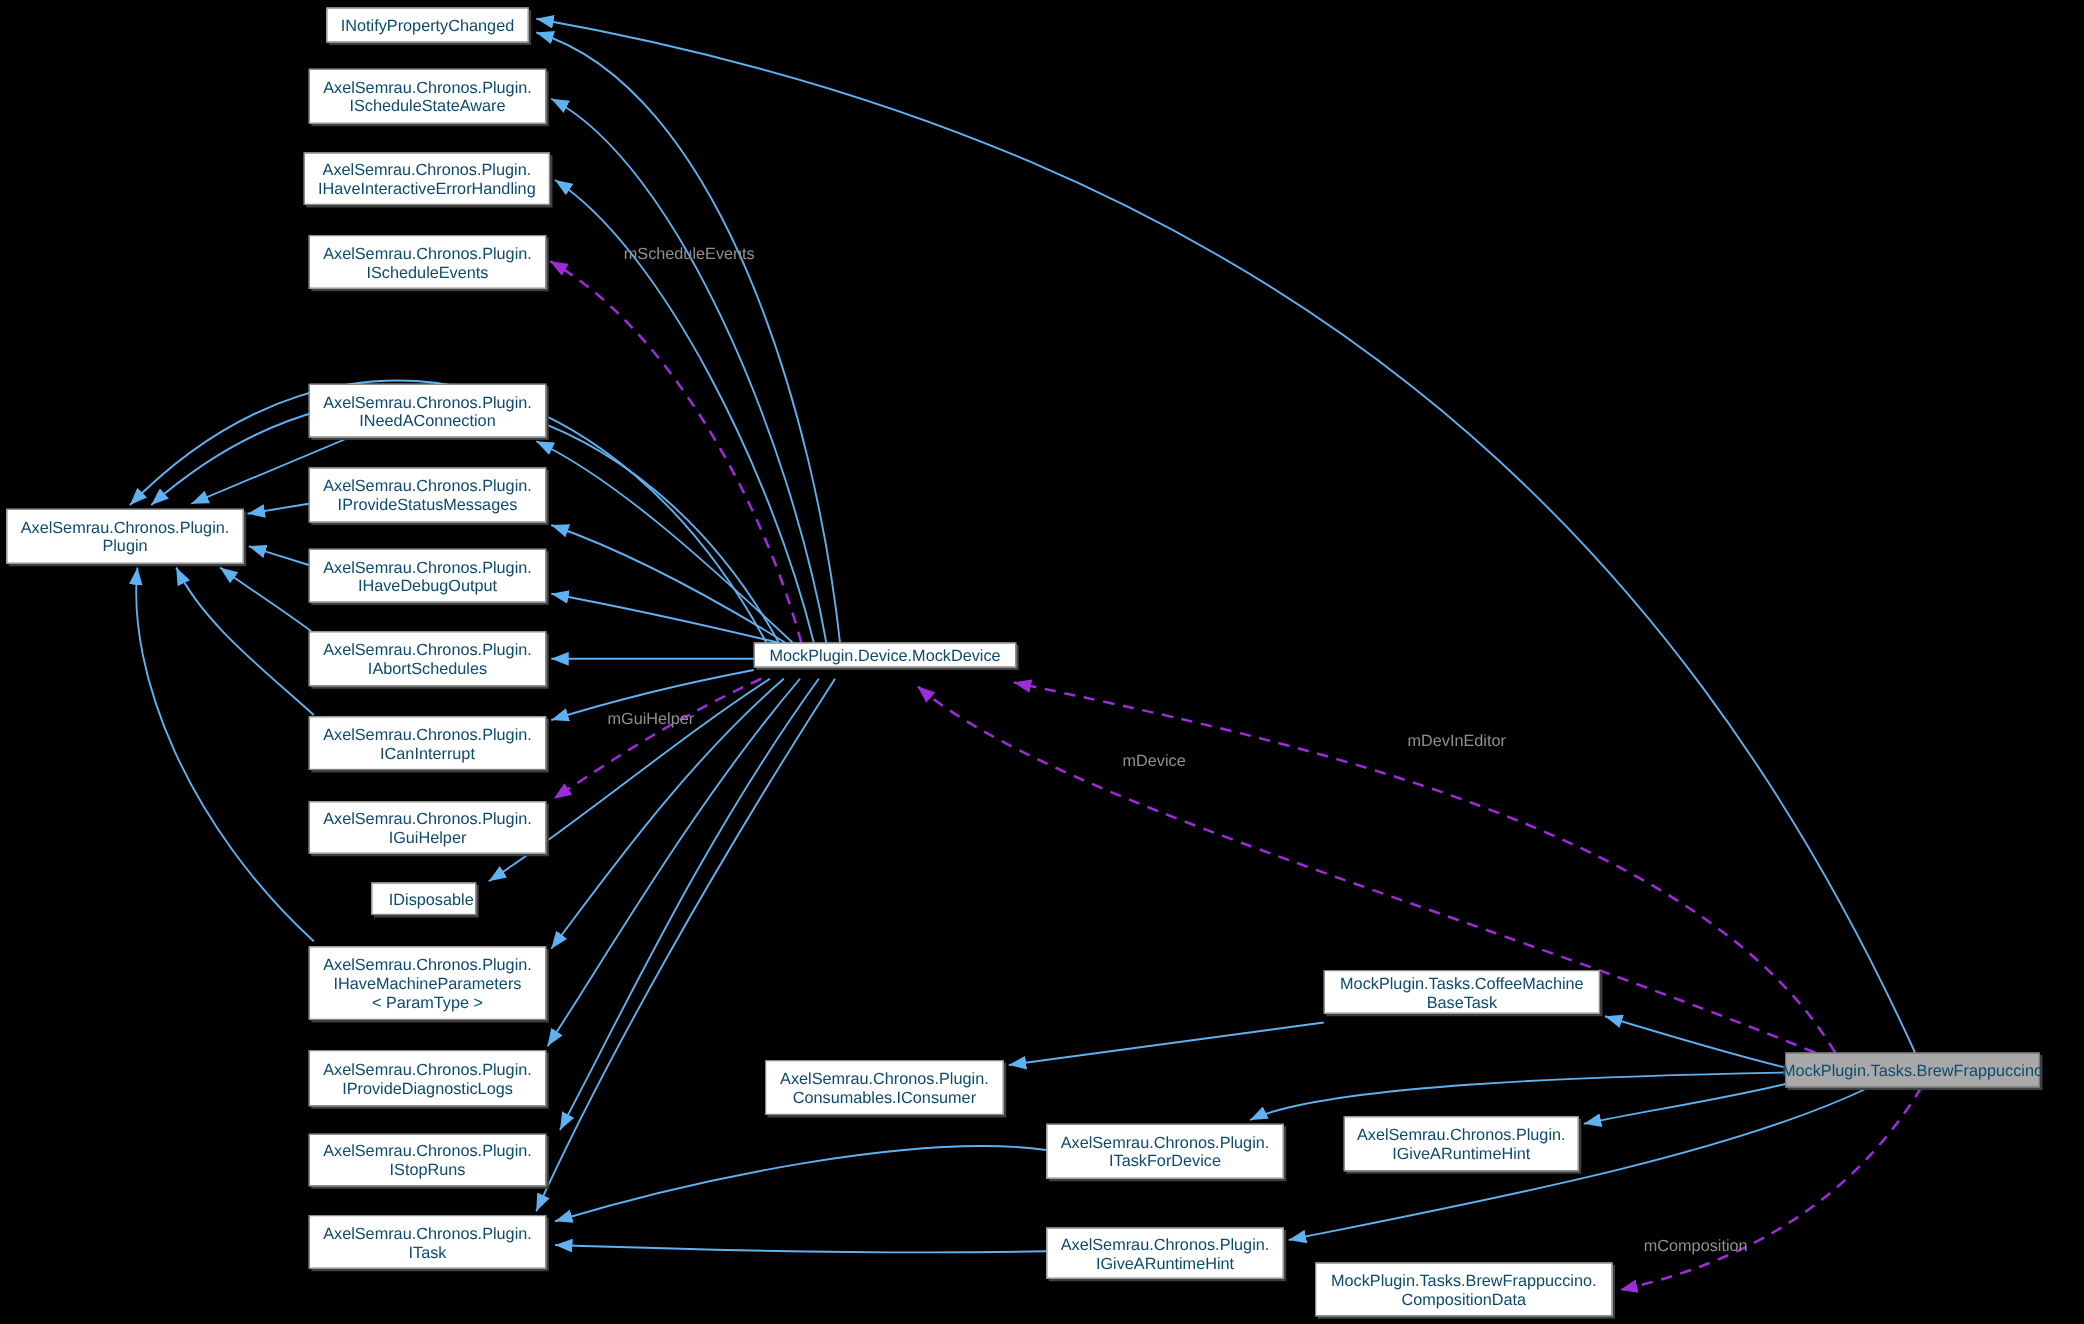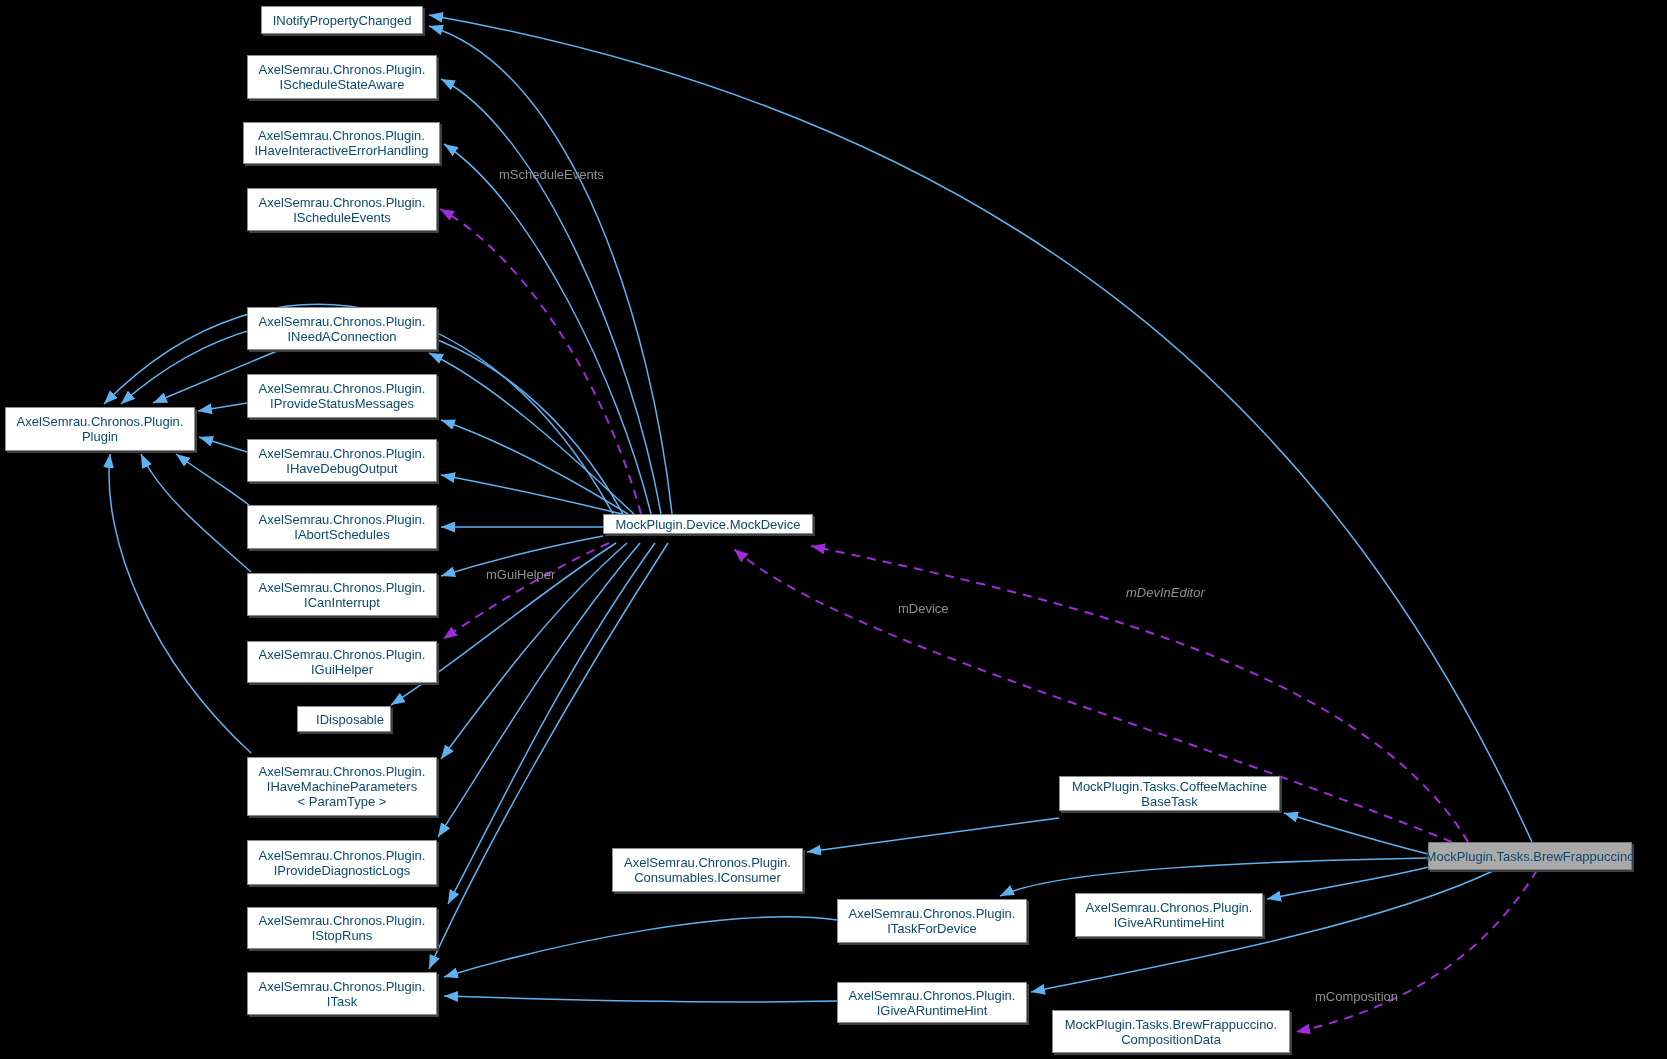--- a/index.html
+++ b/index.html
@@ -97,21 +97,21 @@
         <span>IAbortSchedules</span>
       </div>
       <div class="node" style="left: 247px; top: 573px; width: 190px; height: 43px;">
         <span>AxelSemrau.Chronos.Plugin.</span>
         <span>ICanInterrupt</span>
       </div>
       <div class="node" style="left: 247px; top: 641px; width: 190px; height: 42px;">
         <span>AxelSemrau.Chronos.Plugin.</span>
         <span>IGuiHelper</span>
       </div>
-      <div class="node" style="left: 297px; top: 706px; width: 94px; height: 26px; padding-left: 12px;">
+      <div class="node" style="left: 297px; top: 706px; width: 84px; height: 26px; padding-left: 12px;">
         <span>IDisposable</span>
       </div>
       <div class="node" style="left: 247px; top: 757px; width: 190px; height: 59px;">
         <span>AxelSemrau.Chronos.Plugin.</span>
         <span>IHaveMachineParameters</span>
         <span>&lt; ParamType &gt;</span>
       </div>
       <div class="node" style="left: 247px; top: 840px; width: 190px; height: 45px;">
         <span>AxelSemrau.Chronos.Plugin.</span>
         <span>IProvideDiagnosticLogs</span>
@@ -153,19 +153,19 @@
       </div>
       <div class="node" style="left: 1052px; top: 1010px; width: 238px; height: 43px;">
         <span>MockPlugin.Tasks.BrewFrappuccino.</span>
         <span>CompositionData</span>
       </div>
       <div class="node highlight" style="left: 1428px; top: 842px; width: 204px; height: 28px;">
         <span>MockPlugin.Tasks.BrewFrappuccino</span>
       </div>
     </div>
   <div id="label-layer">
-      <div class="edge-label" style="left: 467px; top: 168px; padding-left: 32px;">mScheduleEvents</div>
+      <div class="edge-label" style="left: 467px; top: 196px; padding-left: 32px;">mScheduleEvents</div>
       <div class="edge-label" style="left: 486px; top: 568px;">mGuiHelper</div>
       <div class="edge-label" style="left: 898px; top: 602px;">mDevice</div>
-      <div class="edge-label" style="left: 1126px; top: 586px; font-style: italic;">mDevInEditor</div>
+      <div class="edge-label" style="left: 1126px; top: 586px;">mDevInEditor</div>
       <div class="edge-label" style="left: 1315px; top: 990px;">mComposition</div>
     </div>
 </div>
 
 </body></html>

